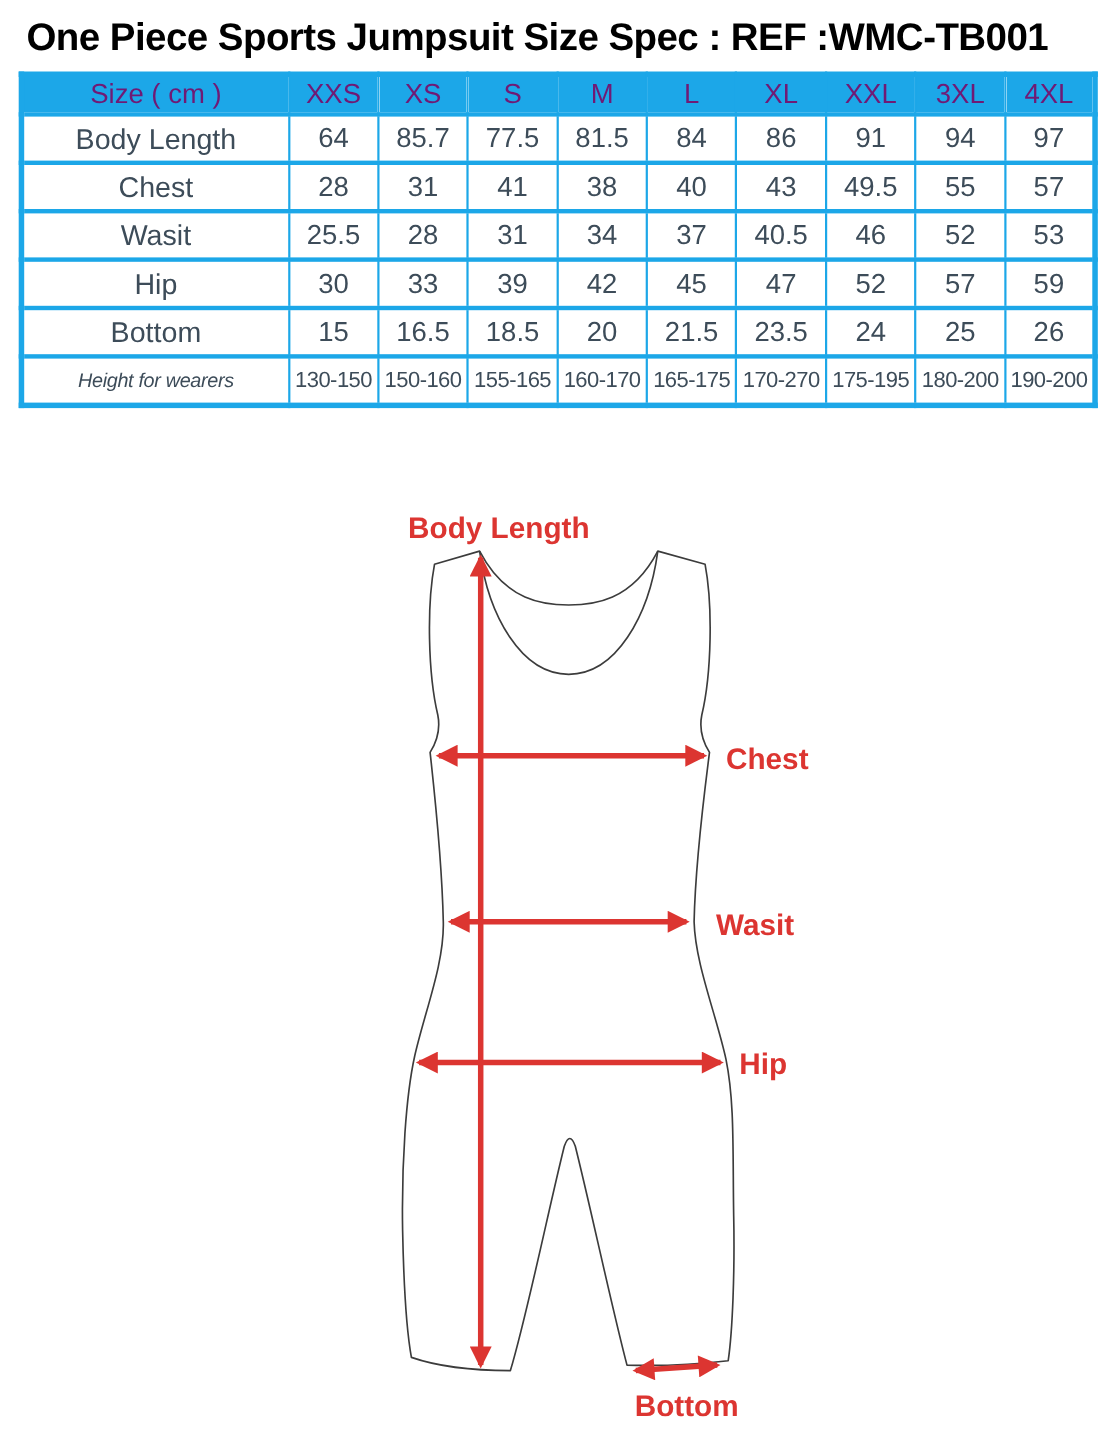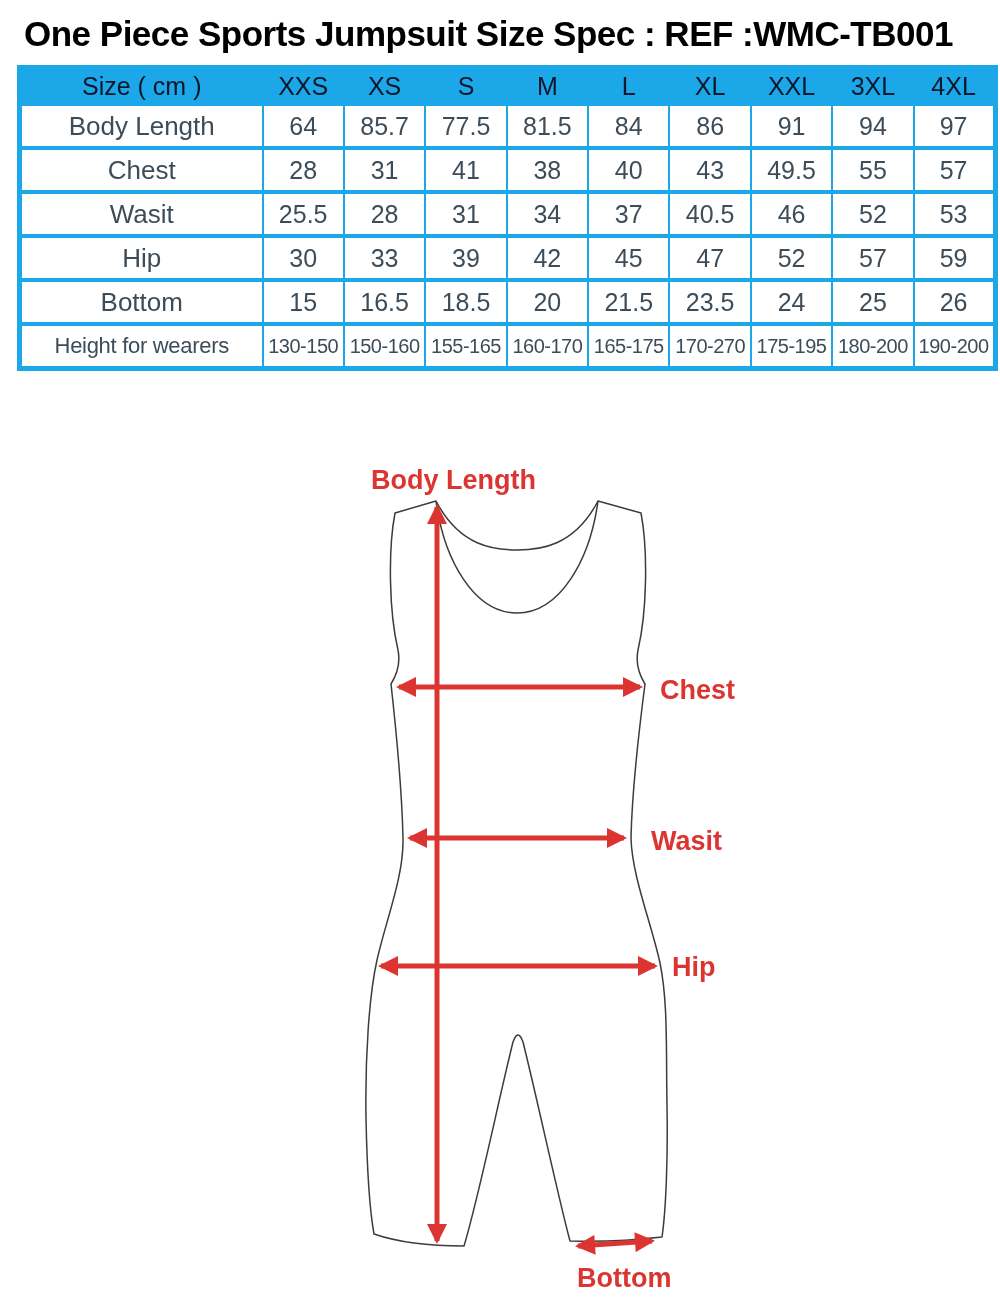--- a/index.html
+++ b/index.html
@@ -39,33 +39,33 @@
     overflow:hidden;
     white-space:nowrap;
   }
   table.size-table tr{
     border-top:4px solid #1ca7e8;
     border-bottom:4px solid #1ca7e8;
   }
   table.size-table th{
     height:32px;
     background:#1ca7e8;
-    color:#0f172a;
+    color:#701a75;
     font-weight:normal;
     font-size:25px;
   }
   table.size-table td{
     height:40px;
     background:#ffffff;
     color:#3d4c59;
     font-size:25px;
   }
   table.size-table td.row-label{font-size:26px;}
   table.size-table tr.small-row td{font-size:20px;letter-spacing:-0.5px;}
-  table.size-table tr.small-row td.row-label{font-size:22px;letter-spacing:-0.3px;}
+  table.size-table tr.small-row td.row-label{font-size:18px;letter-spacing:-0.3px;font-style:italic;}
   svg.diagram{
     position:absolute;
     left:0;top:430px;
   }
   svg.diagram text{
     font-family:"Liberation Sans", sans-serif;
     font-size:27px;
     font-weight:600;
   }
 </style>

